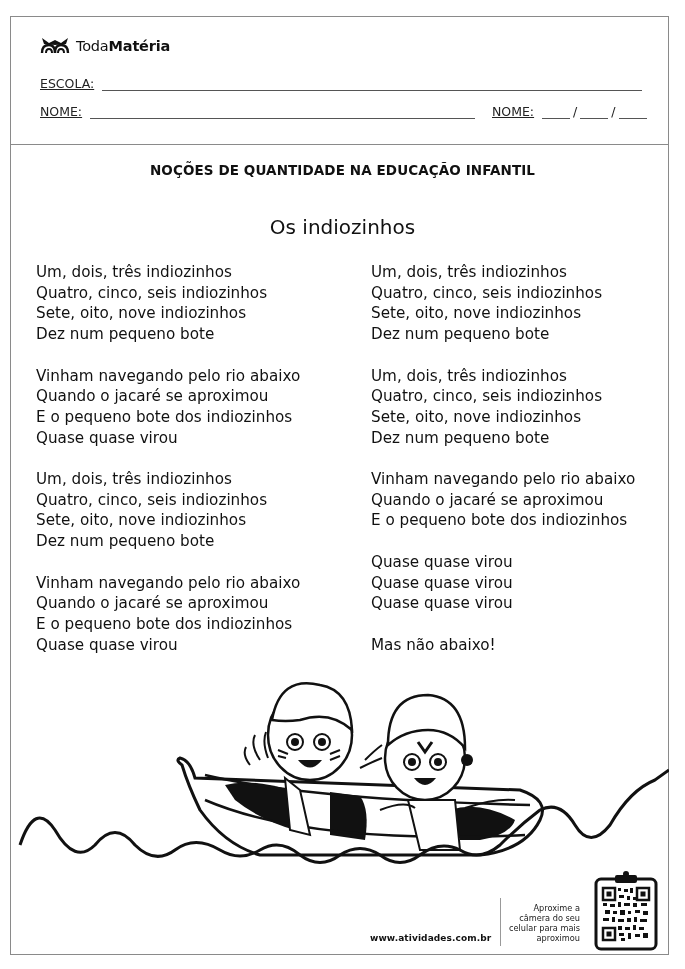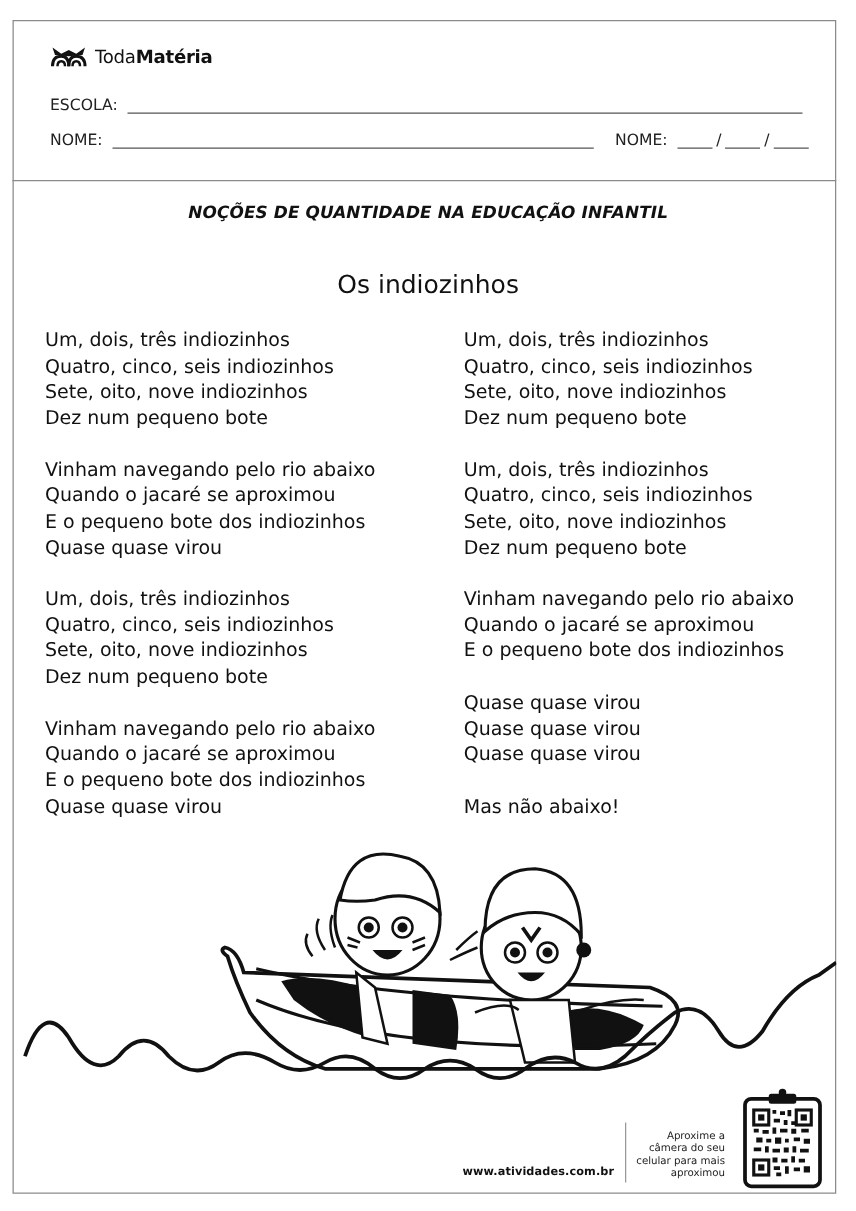--- a/index.html
+++ b/index.html
@@ -3,23 +3,23 @@
 <meta charset="utf-8">
 <style>
   html, body { margin:0; padding:0; background:#ffffff; }
   body { width:685px; height:969px; position:relative; overflow:hidden; font-family:"DejaVu Sans", sans-serif; color:#111; }
   .sheet { position:absolute; left:10px; top:16px; width:659px; height:939px; border:1.5px solid #8a8a8a; box-sizing:border-box; }
   .header-divider { position:absolute; left:10px; top:144px; width:659px; height:0; border-top:1.5px solid #8a8a8a; }
   .logo { position:absolute; left:40px; top:36px; display:flex; align-items:flex-end; gap:6px; }
   .logo-text { font-size:14.5px; letter-spacing:-0.2px; }
   .logo-text b { font-weight:bold; }
   .field-row { position:absolute; left:40px; display:flex; align-items:flex-end; font-size:12.5px; color:#222; }
-  .field-label { margin-right:8px; }
+  .field-label { margin-right:8px;text-decoration:underline; }
   .field-line { border-bottom:1px solid #555; height:12px; }
-  .doc-heading { position:absolute; left:0; width:685px; top:162px; text-align:center; font-size:13.5px; font-weight:bold; letter-spacing:0.1px;font-style:italic; }
+  .doc-heading { position:absolute; left:0; width:685px; top:162px; text-align:center; font-size:13.5px; font-weight:bold; letter-spacing:0.1px; }
   .doc-title { position:absolute; left:0; width:685px; top:215px; text-align:center; font-size:20px; font-weight:normal; }
   .col { position:absolute; top:262px; font-size:15.2px; line-height:20.7px; }
   .col-left { left:36px; }
   .col-right { left:371px; }
   .stanza { margin-bottom:20.7px; }
   .stanza div { white-space:nowrap; }
   .illustration { position:absolute; left:10px; top:650px; width:659px; height:225px; }
   .footer-url { position:absolute; left:370px; top:933px; font-size:9px; font-weight:bold; letter-spacing:0.1px; }
   .footer-sep { position:absolute; left:500px; top:898px; width:0; height:48px; border-left:1px solid #999; }
   .qr-text { position:absolute; left:499px; top:903px; width:81px; text-align:right; font-size:8.2px; line-height:10px; color:#222; }

